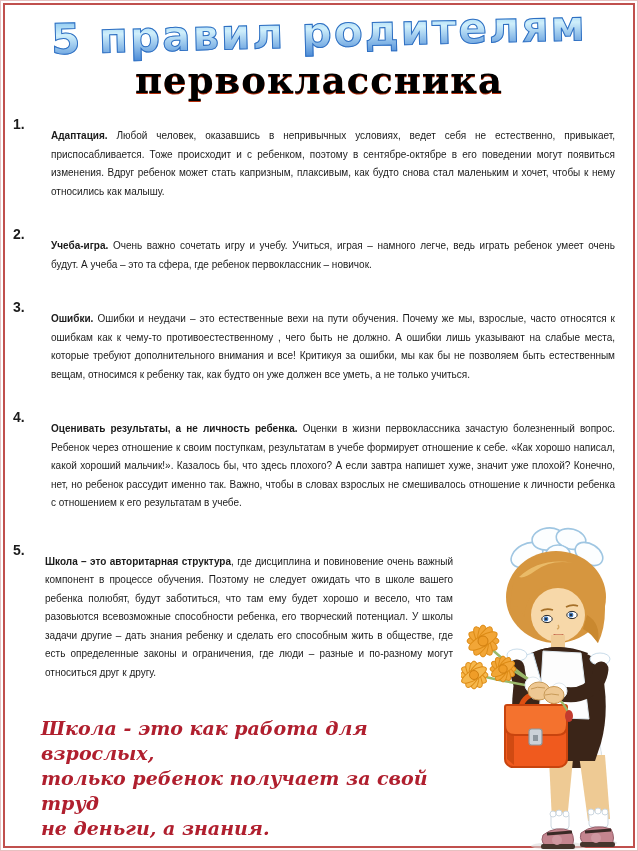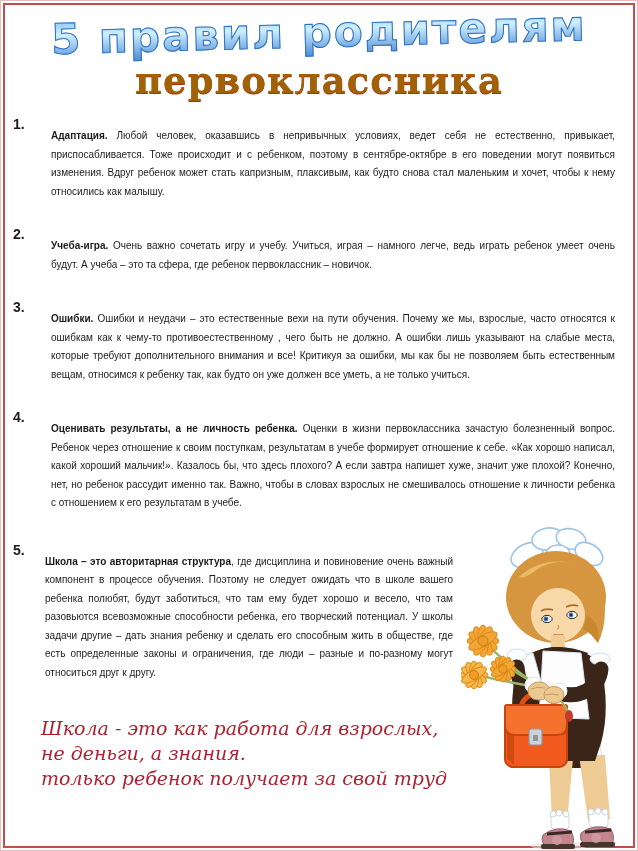--- a/index.html
+++ b/index.html
@@ -38,21 +38,21 @@
       -webkit-text-stroke:1px #2f6fc2;
       text-shadow:none;
     }
   }
   .title-line2{
     font-family:"DejaVu Serif", serif;
     font-weight:bold;
     font-size:37px;
     line-height:46px;
     letter-spacing:1px;
-    color:#a16207;
+    color:#000000;
     text-shadow:0 1px 0 #b52d0a;
     margin-top:-2px;
   }
   
   .rules{margin-top:12px;padding:0 10px 0 12px;}
   .rule{display:flex;margin-bottom:12px;color:#1b1b1b;}
   .rule .num{
     flex:none;width:26px;
     font-weight:bold;font-size:14px;line-height:18.5px;
   }
@@ -65,21 +65,21 @@
   .rule .txt b{font-weight:bold;}
   
   .bottom-zone{position:relative;padding:4px 10px 0 12px;}
   .left-col{width:452px;}
   .left-col .rule{margin-bottom:0;}
   .left-col .rule .num{width:20px;}
   .quote{
     margin:22px 0 0 28px;
     font-family:"DejaVu Serif", serif;
     font-style:italic;
-    font-weight:normal;
+    font-weight:bold;
     font-size:19px;
     line-height:25px;
     color:#b01f2e;
   }
   
   .girl{position:absolute;left:460px;top:522px;}
 </style>
 </head>
 <body>
 
@@ -111,22 +111,22 @@
   </div>
 
   <div class="bottom-zone">
     <div class="left-col">
       <div class="rule">
         <span class="num">5.</span>
         <p class="txt"><b>Школа – это авторитарная структура</b><span>, где дисциплина и повиновение очень важный компонент в процессе обучения. Поэтому не следует ожидать что в школе вашего ребенка полюбят, будут заботиться, что там ему будет хорошо и весело, что там разовьются всевозможные способности ребенка, его творческий потенциал. У школы задачи другие – дать знания ребенку и сделать его способным жить в обществе, где есть определенные законы и ограничения, где люди – разные и по-разному могут относиться друг к другу.</span></p>
       </div>
       <div class="quote">
         <div>Школа - это как работа для взрослых,</div>
+        <div>только ребенок получает за свой труд</div>
         <div>не деньги, а знания.</div>
-        <div>только ребенок получает за свой труд</div>
       </div>
     </div>
   </div>
 
   <svg class="girl" width="160" height="328" viewBox="0 0 160 328" xmlns="http://www.w3.org/2000/svg">
 
     <ellipse cx="98" cy="323" rx="28" ry="4" fill="#dcdcdc" opacity="0.6"></ellipse>
     <ellipse cx="138" cy="320" rx="18" ry="3.5" fill="#dcdcdc" opacity="0.6"></ellipse>
 
     <g fill="#fcfeff" stroke="#9fc6e2" stroke-width="1.6">

